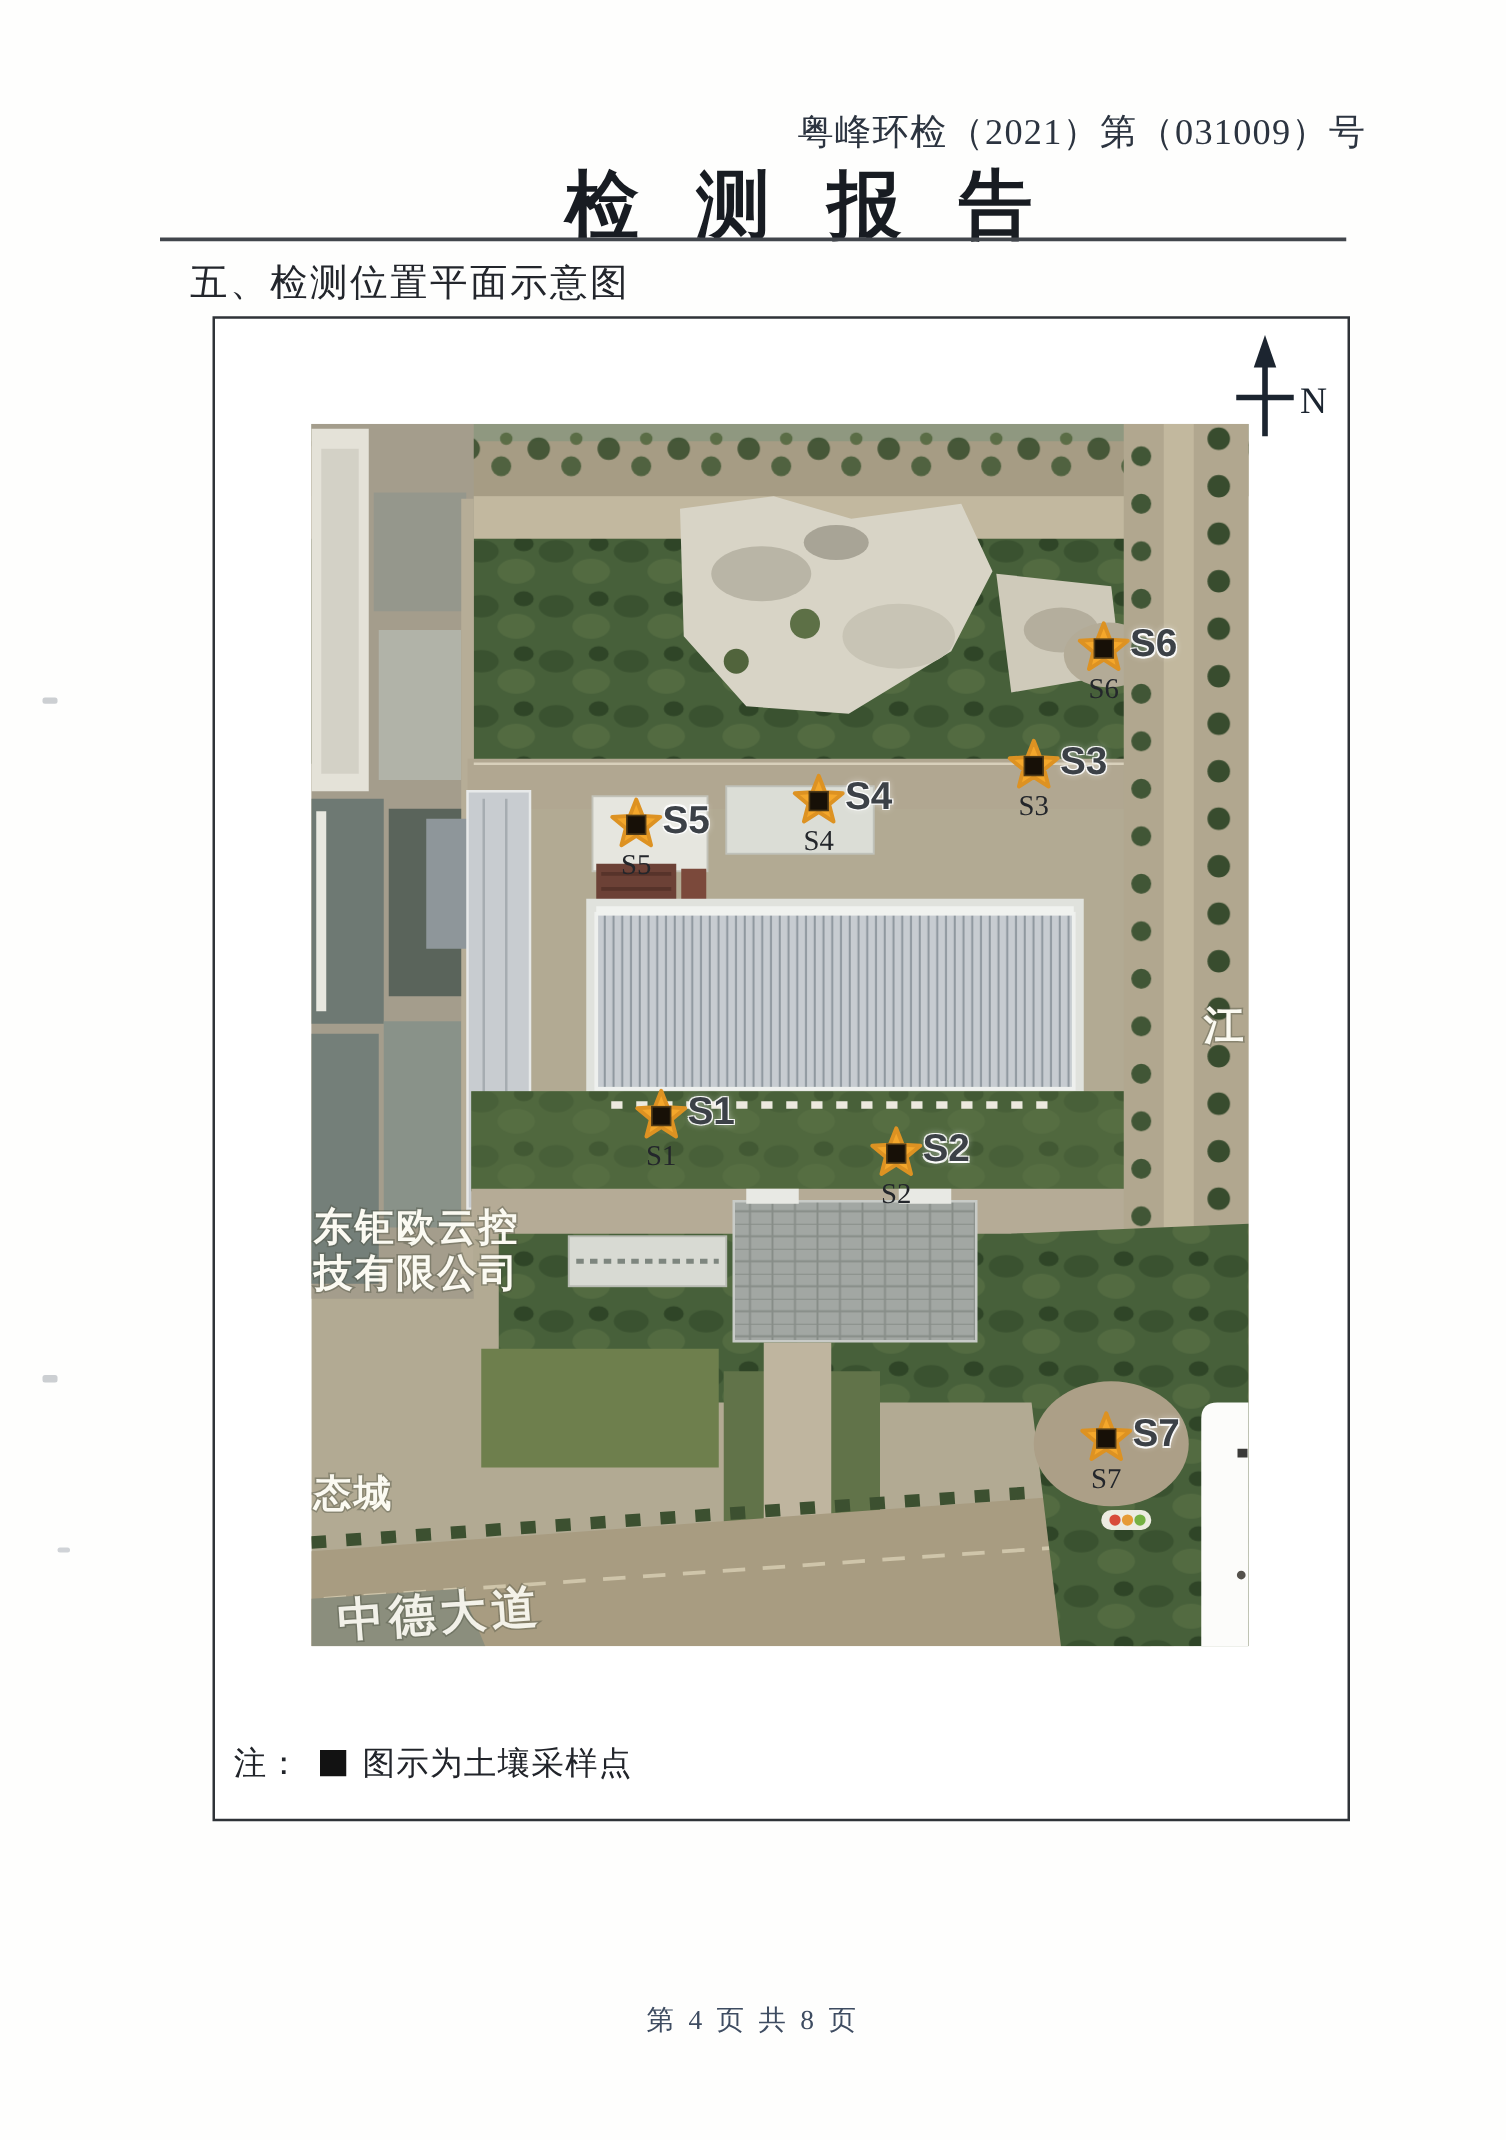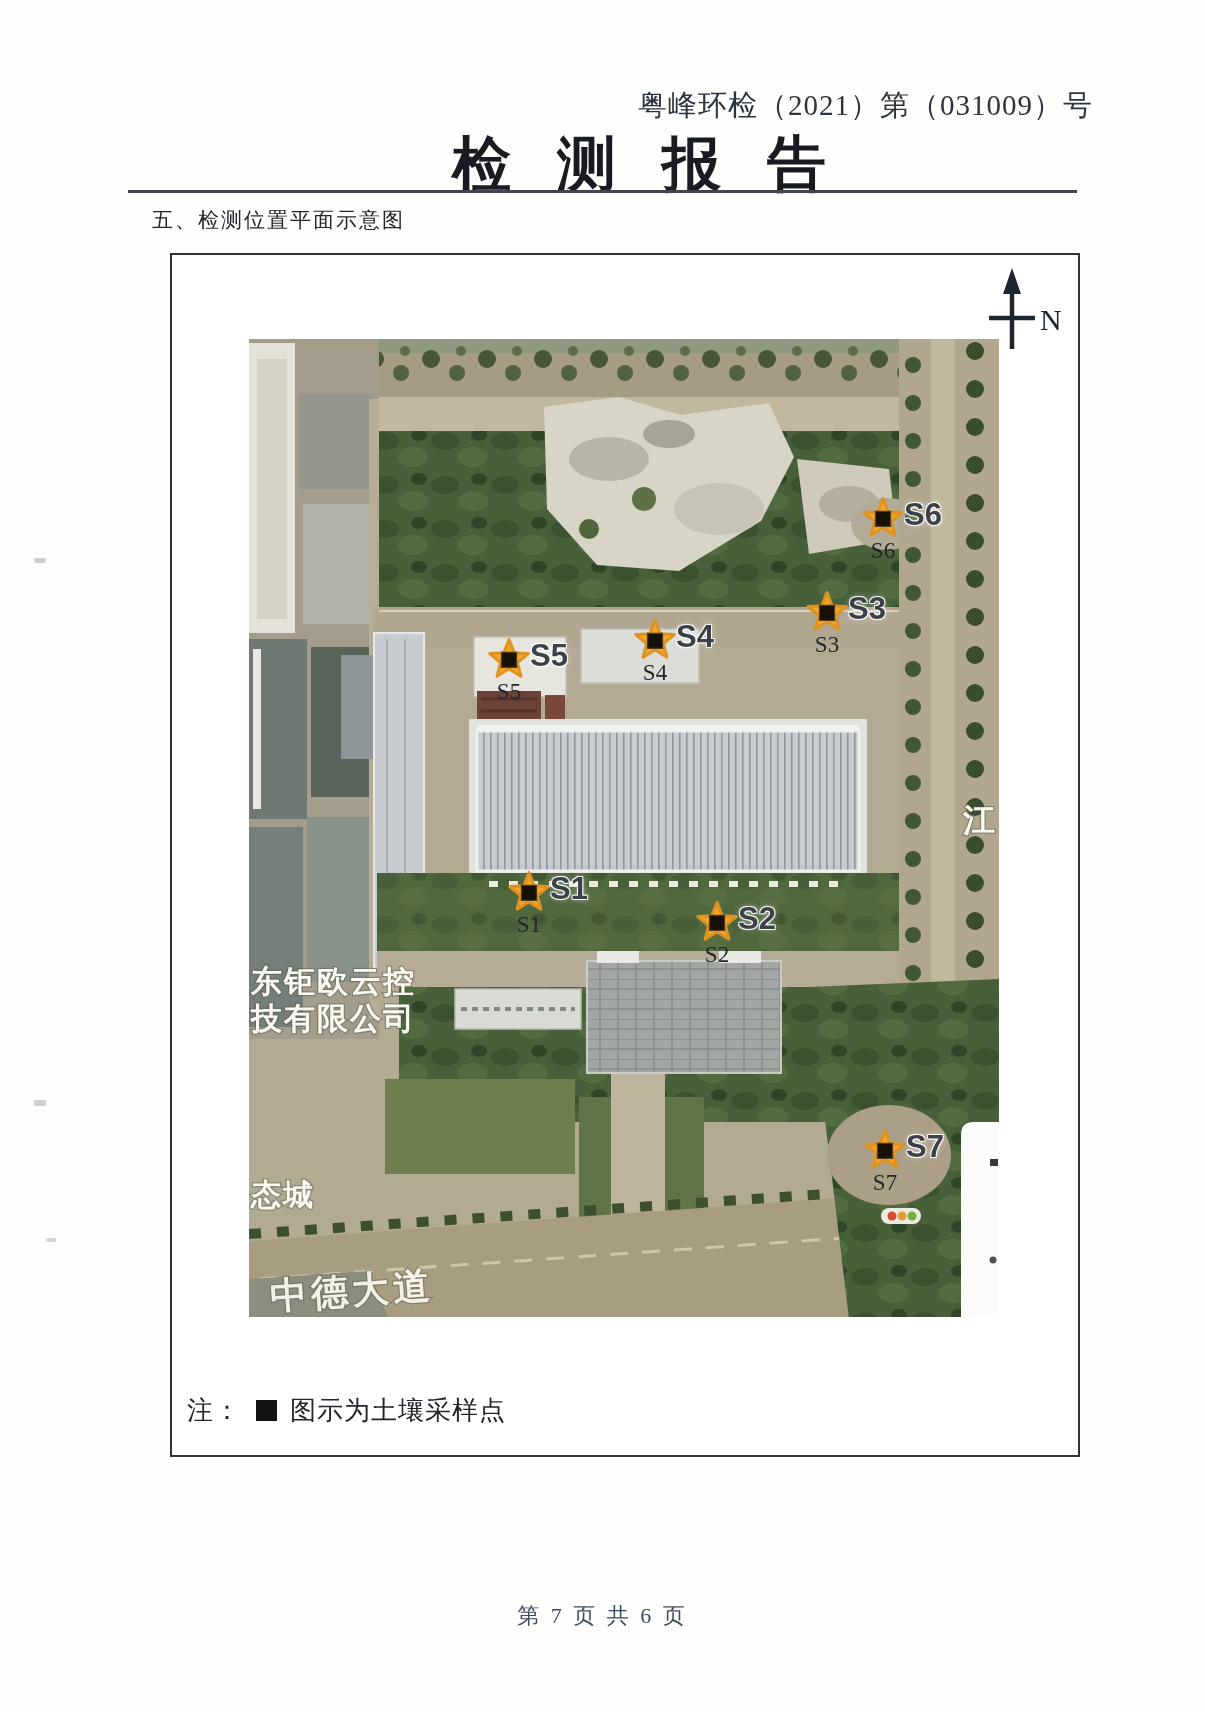--- a/index.html
+++ b/index.html
@@ -3,21 +3,21 @@
 <meta charset="utf-8">
 <style>
   html,body{margin:0;padding:0;background:#ffffff;}
   .page{position:relative;width:1205px;height:1712px;background:#fefefdff;overflow:hidden;
         font-family:"Liberation Serif",serif;color:#22262c;}
 
   .doc-number{position:absolute;top:86px;right:112px;font-size:29px;letter-spacing:1px;color:#2c3440;}
   .title{position:absolute;top:125px;left:452px;margin:0;font-size:59px;font-weight:bold;
          letter-spacing:46px;color:#181c22;white-space:nowrap;}
   .title-rule{position:absolute;top:190px;left:128px;width:949px;height:3px;background:#42464c;}
-  .section-heading{position:absolute;top:206px;left:152px;font-size:21px;color:#23262c;letter-spacing:2px;}
+  .section-heading{position:absolute;top:206px;left:152px;font-size:30px;color:#23262c;letter-spacing:2px;}
 
   .map-box{position:absolute;left:170px;top:253px;width:906px;height:1200px;
            border:2.5px solid #2f3338;background:#ffffff;}
 
   .compass{position:absolute;left:802px;top:11px;width:110px;height:95px;}
   .compass text{font-family:"Liberation Serif",serif;fill:#1c2530;}
 
   .map{position:absolute;left:77px;top:84px;width:750px;height:978px;overflow:hidden;}
   .map-art{position:absolute;left:0;top:0;width:750px;height:978px;display:block;}
   .map-label{font-family:"Liberation Sans",sans-serif;font-weight:bold;fill:#fbfaf2;
@@ -252,18 +252,18 @@
       </div>
     </div>
 
     <div class="note">
       <span>注：</span>
       <span class="note-square"></span>
       <span>图示为土壤采样点</span>
     </div>
   </div>
 
-  <div class="footer">第 7 页 共 6 页</div>
+  <div class="footer">第 4 页 共 8 页</div>
 
   <div class="artifact a1"></div>
   <div class="artifact a2"></div>
   <div class="artifact a3"></div>
 </div>
 
 </body></html>

